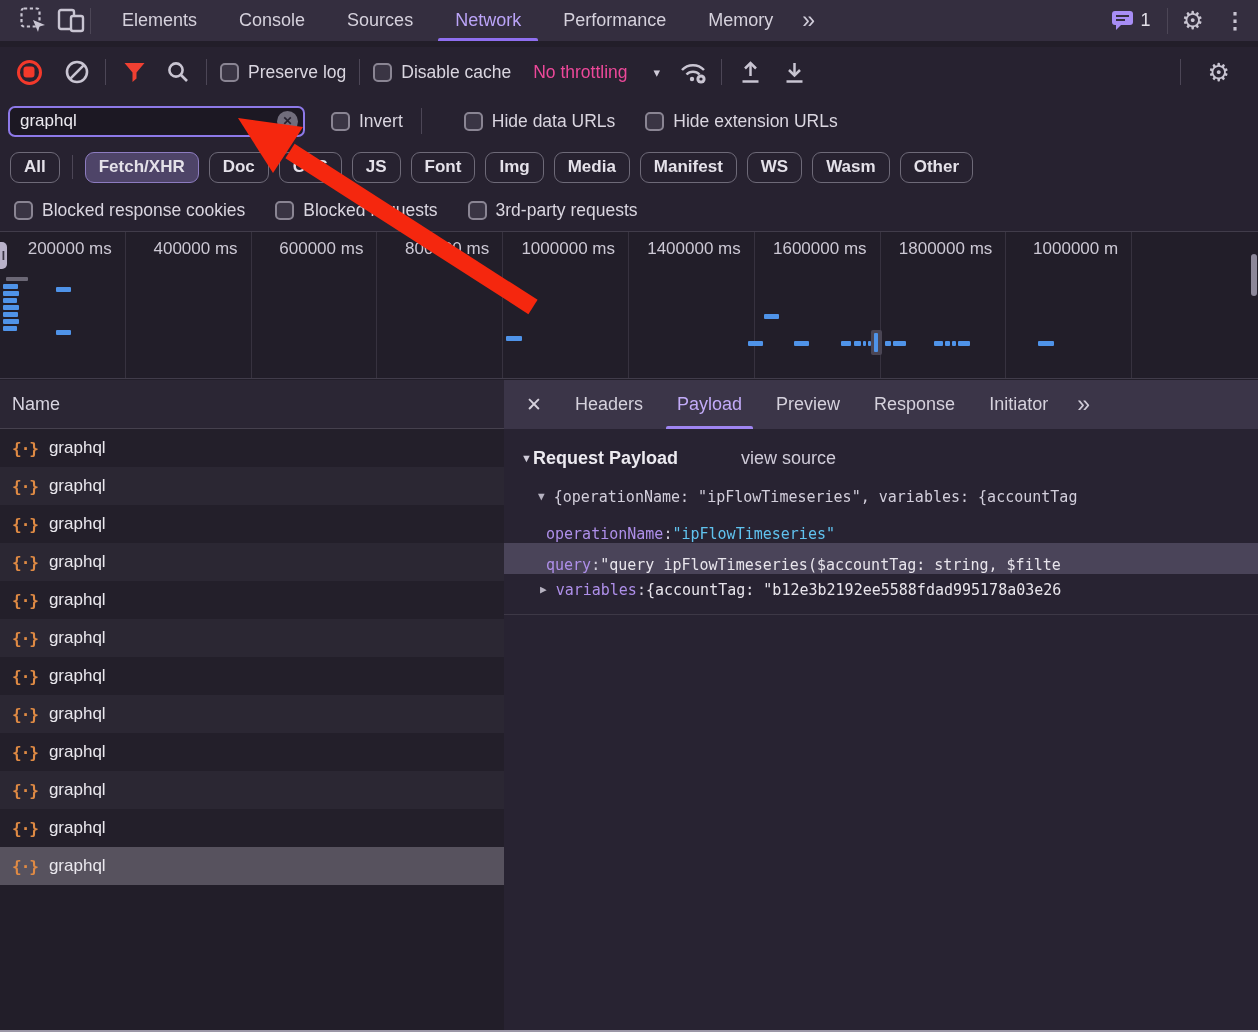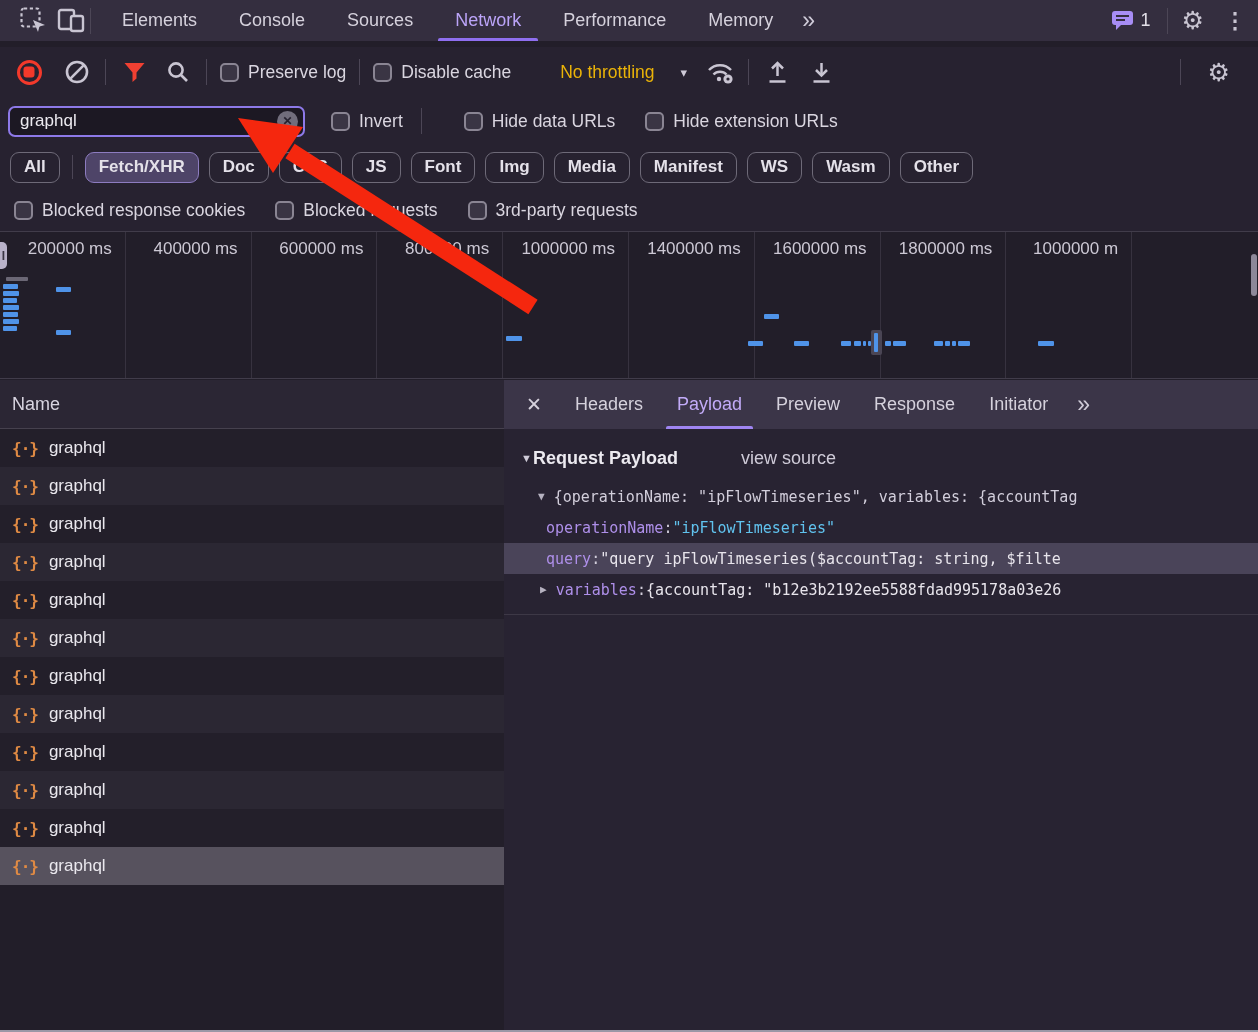--- a/index.html
+++ b/index.html
@@ -32,21 +32,21 @@
   .toolbar2 { position:absolute; top:47px; left:0; right:0; height:50px;
     background:#272230; display:flex; align-items:center; padding:0 14px; gap:0; }
   .tbtn { display:flex; align-items:center; justify-content:center; width:30px; height:30px; cursor:pointer; }
   .record { width:25px; height:25px; border:3px solid #f3392b; border-radius:50%; position:relative; }
   .record::after { content:""; position:absolute; left:50%; top:50%; width:11px; height:11px; transform:translate(-50%,-50%); background:#f3392b; border-radius:3px; }
   .toolbar2 .vsep { margin:0 13px; }
   .cbwrap { display:flex; align-items:center; gap:9px; cursor:pointer; }
   .cb { width:19px; height:19px; border:2px solid #8a8593; border-radius:5px; background:#3a3544; flex:0 0 auto; }
   .cblabel { font-size:17.5px; color:#dad6e0; white-space:nowrap; }
   .throttle { display:flex; align-items:center; gap:26px; margin-left:22px; cursor:pointer; }
-  .throttle .val { font-size:17.5px; color:#eab308;margin-left:27px; }
+  .throttle .val { font-size:17.5px; color:#ec4899; }
   .caret { font-size:13px; color:#cfcbd8; }
 
   
   .filter-row { position:absolute; top:97px; left:0; right:0; height:48px;
     background:#272230; display:flex; align-items:center; padding-left:8px; }
   .filter-input { position:relative; width:297px; height:31px; }
   .filter-input input { width:100%; height:100%; background:#1c1823; border:2px solid #8d79e8; border-radius:7px;
     color:#eceaf0; font-size:17px; padding:0 34px 0 10px; outline:none; font-family:"Liberation Sans", sans-serif; }
   .clear-btn { position:absolute; right:7px; top:5px; width:21px; height:21px; border-radius:50%; background:#716d7c;
     color:#272230; font-size:12px; font-weight:bold; display:flex; align-items:center; justify-content:center; cursor:pointer; }
@@ -100,21 +100,21 @@
 
   .payload { padding-top:13px; }
   .pl-header { display:flex; align-items:center; padding-left:17px; height:32px; }
   .tri { font-size:11px; color:#cfcbd8; margin-right:1px; }
   .pl-title { font-size:18px; font-weight:bold; color:#eceaf0; }
   .view-source { font-size:18px; color:#cfcbd8; margin-left:63px; cursor:pointer; }
   .code { font-family:"DejaVu Sans Mono", monospace; font-size:15px; }
   .pl-line { height:31px; display:flex; align-items:center; white-space:nowrap; overflow:hidden; }
   .pl-line.summary { padding-left:34px; margin-top:7px; }
   .pl-line .tri2 { font-size:11px; color:#b6b2c0; margin-right:9px; cursor:pointer; }
-  .pl-line.kv { padding-left:42px; }
+  .pl-line.kv { padding-left:42px;align-items:flex-end; }
   .pl-line.vars { padding-left:36px; }
   .pl-line.hl { background:#4a4459; }
   .k-gray { color:#d2cedb; }
   .k-key { color:#ae8fe9; }
   .k-str { color:#60c2ee; }
   .k-white { color:#e8e5ec; }
   .pl-divider { margin-top:9px; border-top:1px solid #3d3846; }
 
   .arrow-overlay { position:absolute; inset:0; z-index:40; pointer-events:none; }
 </style>

